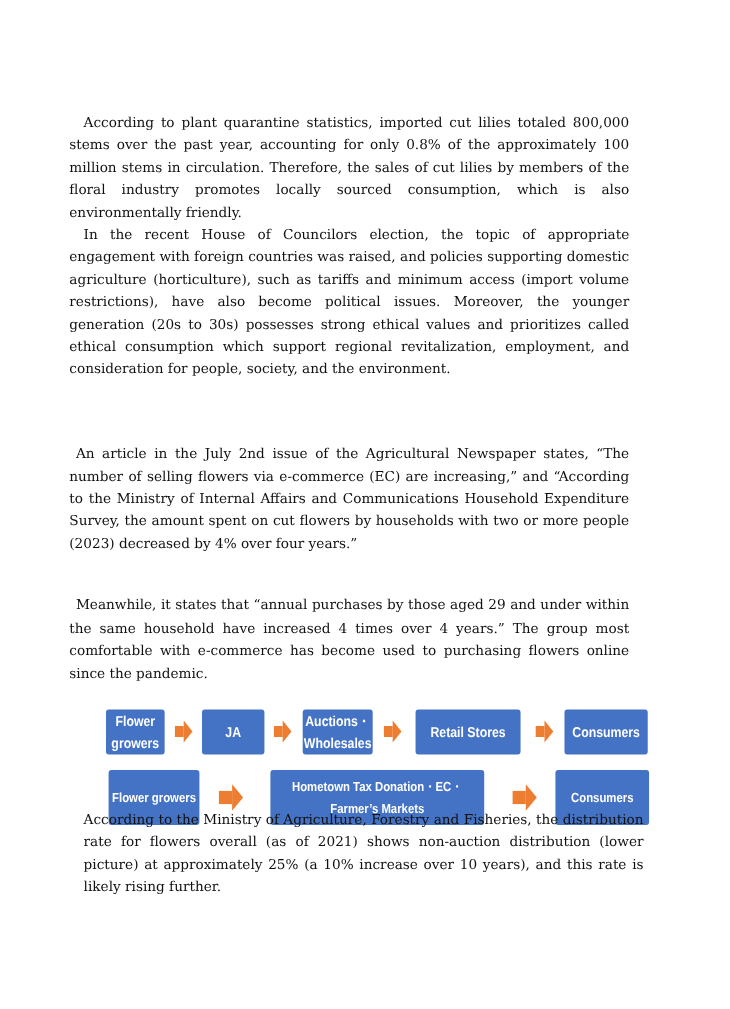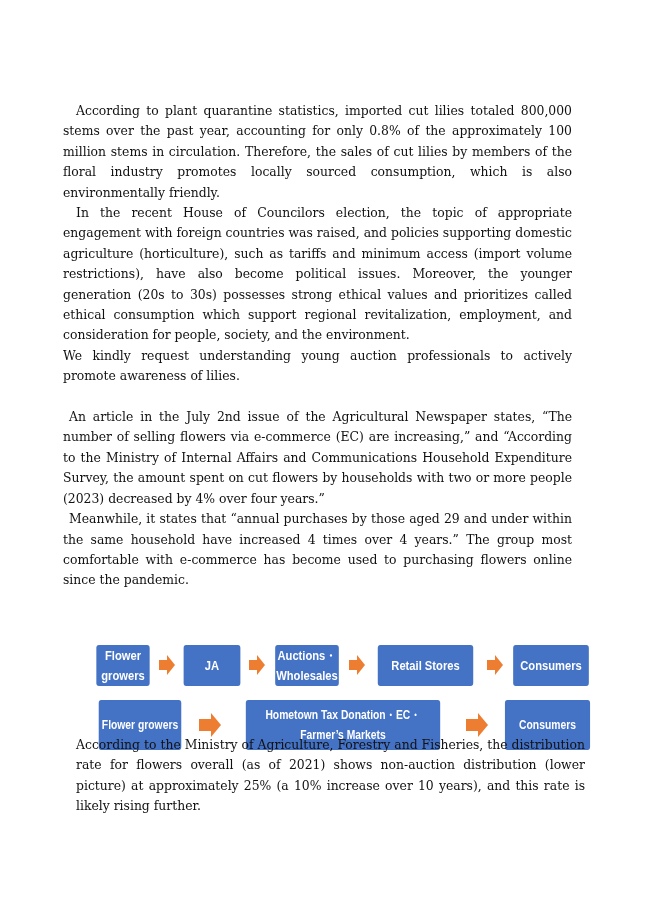--- a/index.html
+++ b/index.html
@@ -1,41 +1,40 @@
 <!DOCTYPE html>
 <html><head>
 <meta charset="utf-8">
 <style>
   html, body { margin: 0; padding: 0; background: #ffffff; }
   body { width: 664px; height: 917px; position: relative; overflow: hidden; }
   .page { position: absolute; left: 63px; top: 101px; width: 509px;
     font-family: "DejaVu Serif", "Liberation Serif", serif; font-size: 12.4px; line-height: 20.4px; color: #111; }
   .p { margin: 0; text-align: justify; text-align-last: left; }
   .indent { text-indent: 13px; }
-  .indent-sm { text-indent: 6px; }
+  .indent-sm { text-indent: 6px; margin-top: 36px; }
   .gap { height: 20.4px; }
   .flow { position: absolute; left: 16px; top: 0; width: 664px; height: 917px; pointer-events: none; }
   .box { position: absolute; background: #4472c4; color: #fff; border-radius: 3px;
     font-family: "Liberation Sans", "DejaVu Sans", sans-serif; font-size: 13px; font-weight: bold;
     display: flex; flex-direction: column; align-items: center; justify-content: center; text-align: center;
     line-height: 20px; pointer-events: auto; transform: scaleX(0.86); transform-origin: center; }
   .box.sm { font-size: 12px; }
   .arrow { position: absolute; width: 0; height: 0; pointer-events: auto; }
   .arrow .shaft { position: absolute; background: #ed7d31; }
   .arrow .head { position: absolute; width: 0; height: 0; border-style: solid; border-color: transparent transparent transparent #ed7d31; }
   .bottom { position: absolute; left: 76px; top: 735px; width: 509px;
     font-family: "DejaVu Serif", "Liberation Serif", serif; font-size: 12.4px; line-height: 20.4px; color: #111; }
 </style>
 </head>
 <body>
 
 <div class="page">
   <p class="p indent">According to plant quarantine statistics, imported cut lilies totaled 800,000 stems over the past year, accounting for only 0.8% of the approximately 100 million stems in circulation. Therefore, the sales of cut lilies by members of the floral industry promotes locally sourced consumption, which is also environmentally friendly.</p>
   <p class="p indent">In the recent House of Councilors election, the topic of appropriate engagement with foreign countries was raised, and policies supporting domestic agriculture (horticulture), such as tariffs and minimum access (import volume restrictions), have also become political issues. Moreover, the younger generation (20s to 30s) possesses strong ethical values and prioritizes called ethical consumption which support regional revitalization, employment, and consideration for people, society, and the environment.</p>
-  <p class="p">We kindly request understanding young auction professionals to actively promote awareness of lilies.</p>
   <div class="gap"></div>
   <p class="p indent-sm">An article in the July 2nd issue of the Agricultural Newspaper states, “The number of selling flowers via e-commerce (EC) are increasing,” and “According to the Ministry of Internal Affairs and Communications Household Expenditure Survey, the amount spent on cut flowers by households with two or more people (2023) decreased by 4% over four years.”</p>
   <p class="p indent-sm">Meanwhile, it states that “annual purchases by those aged 29 and under within the same household have increased 4 times over 4 years.” The group most comfortable with e-commerce has become used to purchasing flowers online since the pandemic.</p>
 </div>
 
 <div class="flow">
 
   <div class="box" style="left:76px;top:645px;width:62px;height:41px;">
     <span>Flower</span>
     <span>growers</span>

